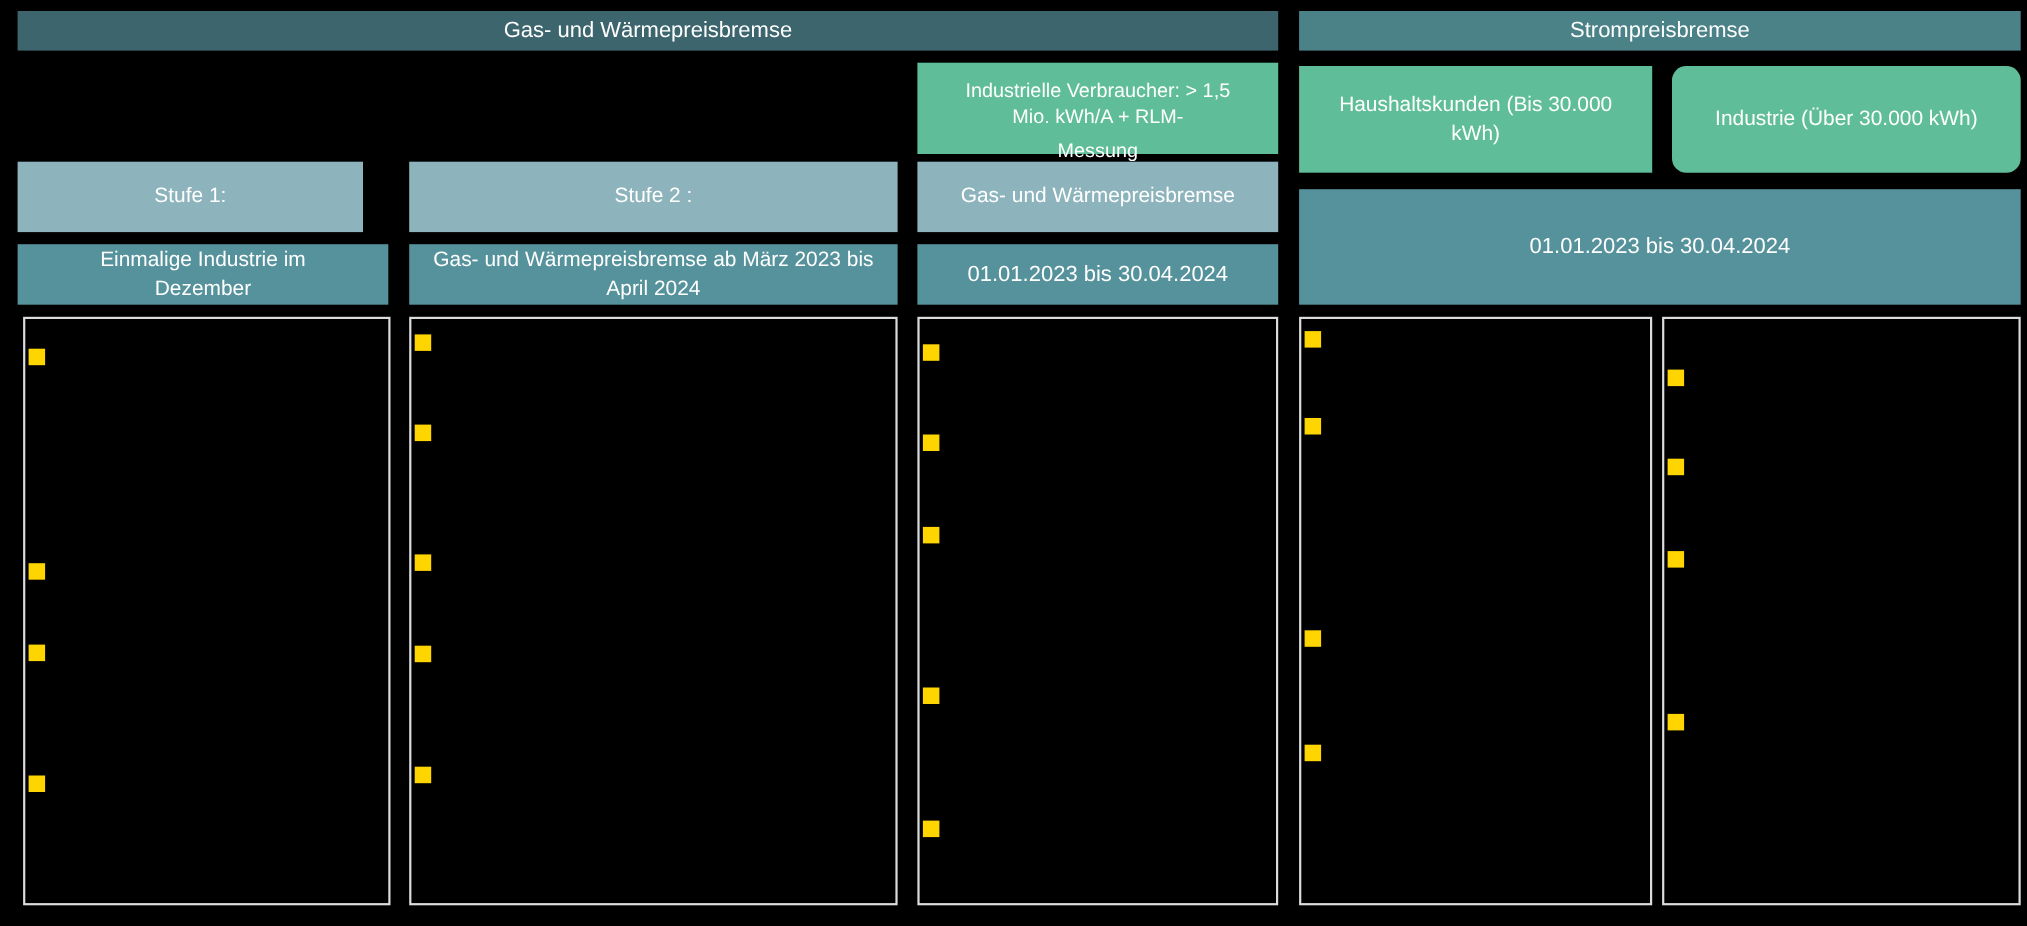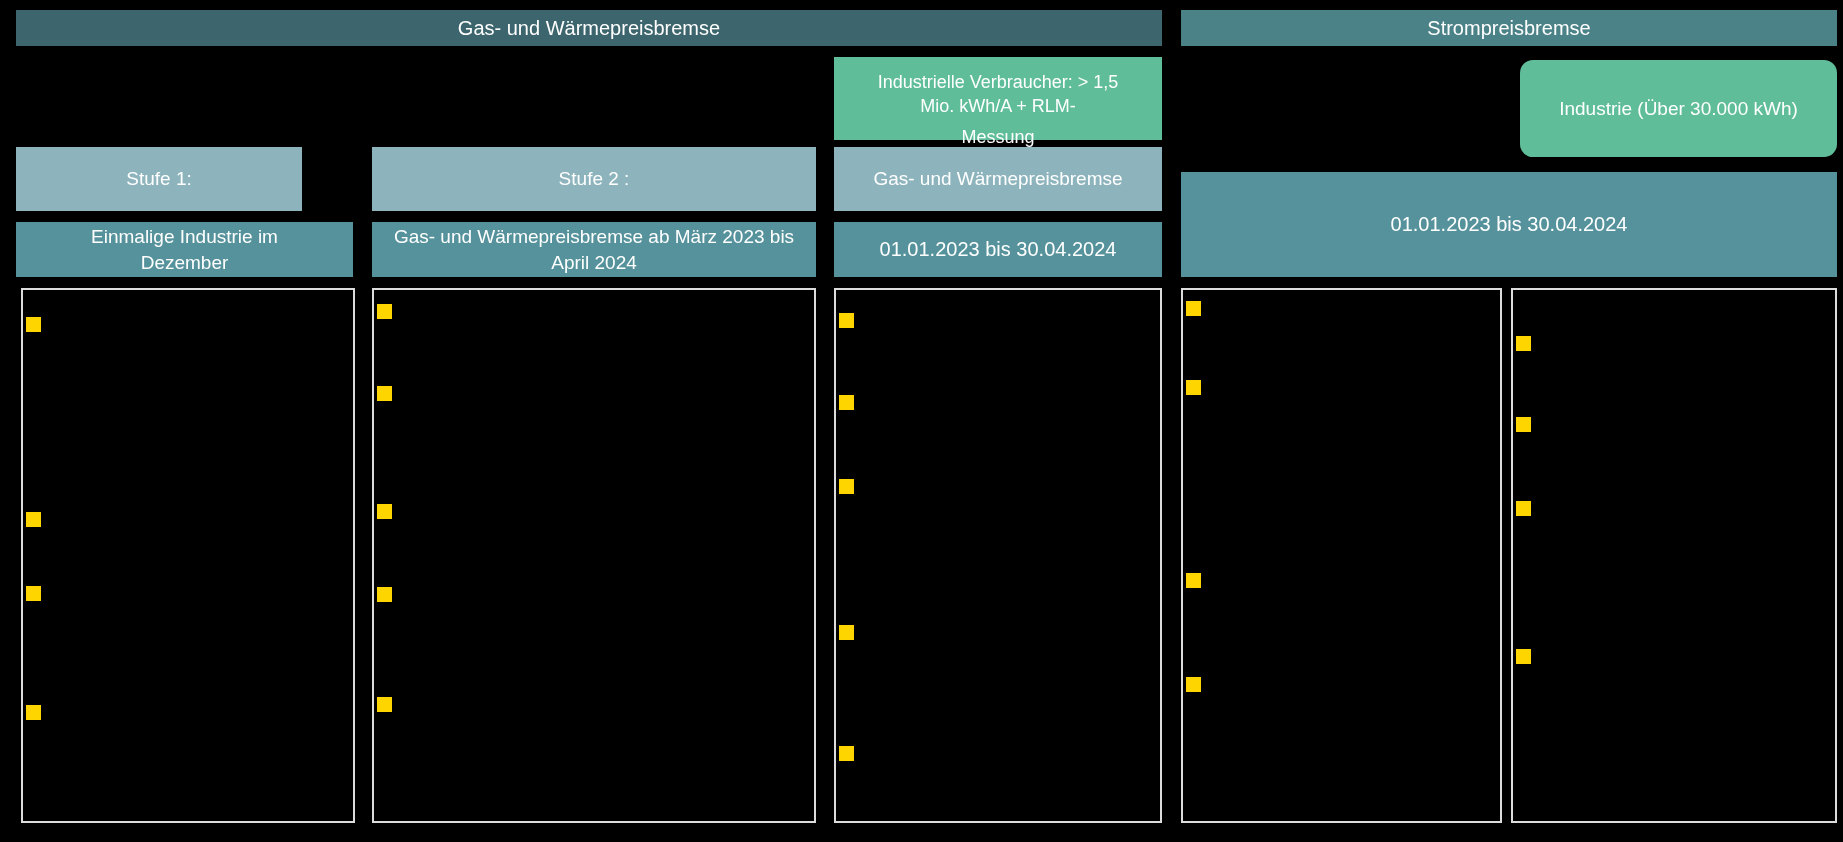--- a/index.html
+++ b/index.html
@@ -61,23 +61,24 @@
 
   <div class="box hdr" style="left:12px; top:6px; width:1146px; height:36px;">Gas- und Wärmepreisbremse</div>
   <div class="box hdr-right" style="left:1177px; top:6px; width:656px; height:36px;">Strompreisbremse</div>
 
 
   <div class="box green-mid" style="left:830px; top:53px; width:328px; height:83px;">
     <span class="inline-main">Industrielle Verbraucher:  &gt; 1,5 Mio. kWh/A + RLM-</span>
     <span class="u-block">Messung</span>
   </div>
 
+  <div class="box green pad20" style="left:1177px; top:56px; width:321px; height:97px;">Haushaltskunden (Bis 30.000 kWh)</div>
   <div class="box green pad20" style="left:1516px; top:56px; width:317px; height:97px;border-radius:13px;">Industrie (Über 30.000 kWh)</div>
 
-  <div class="box bluegray" style="left:12px; top:143px; width:286px; height:64px;">Stufe 1:</div>
+  <div class="box bluegray" style="left:12px; top:143px; width:314px; height:64px;">Stufe 1:</div>
   <div class="box bluegray" style="left:368px; top:143px; width:444px; height:64px;">Stufe 2 :</div>
   <div class="box bluegray pad30" style="left:830px; top:143px; width:328px; height:64px;">Gas- und Wärmepreisbremse</div>
 
   <div class="box teal pad30" style="left:12px; top:218px; width:337px; height:55px;">Einmalige Industrie im Dezember</div>
   <div class="box teal pad20" style="left:368px; top:218px; width:444px; height:55px;">Gas- und Wärmepreisbremse ab März 2023 bis April 2024</div>
   <div class="box teal-lg" style="left:830px; top:218px; width:328px; height:55px;">01.01.2023 bis 30.04.2024</div>
   <div class="box teal-lg" style="left:1177px; top:168px; width:656px; height:105px;">01.01.2023 bis 30.04.2024</div>
 
   <div class="content-box" style="left:17px; top:284px; width:334px; height:535px;">
       <div class="bullet" style="top: 27px;"></div>

